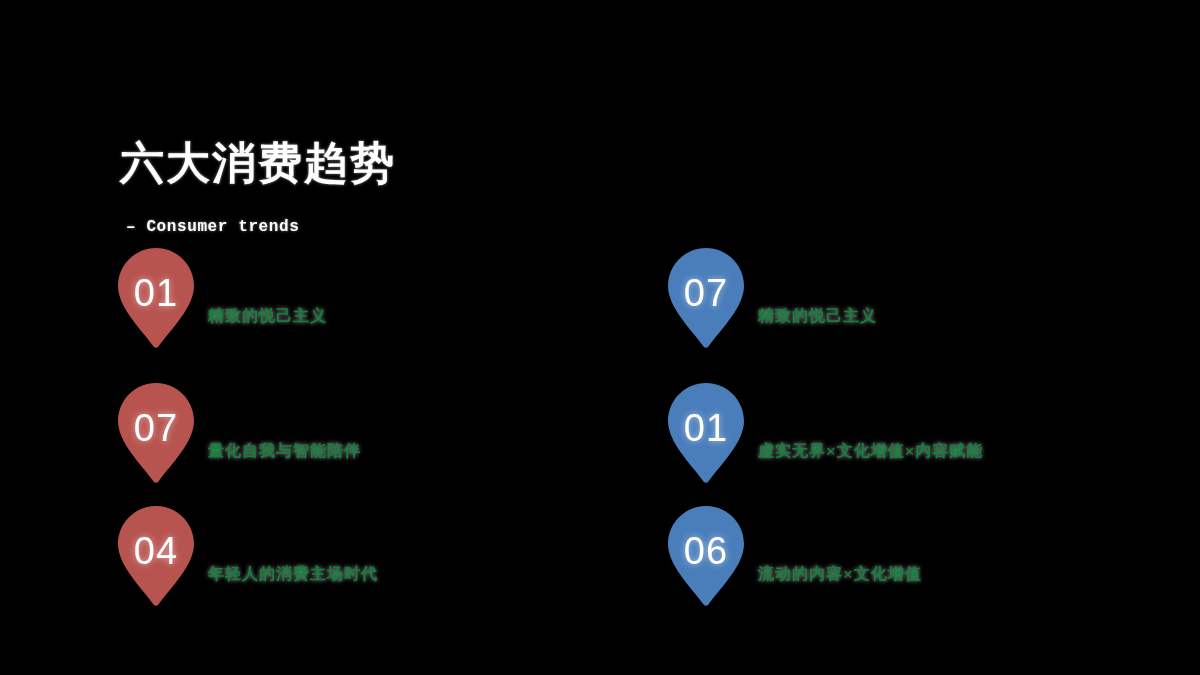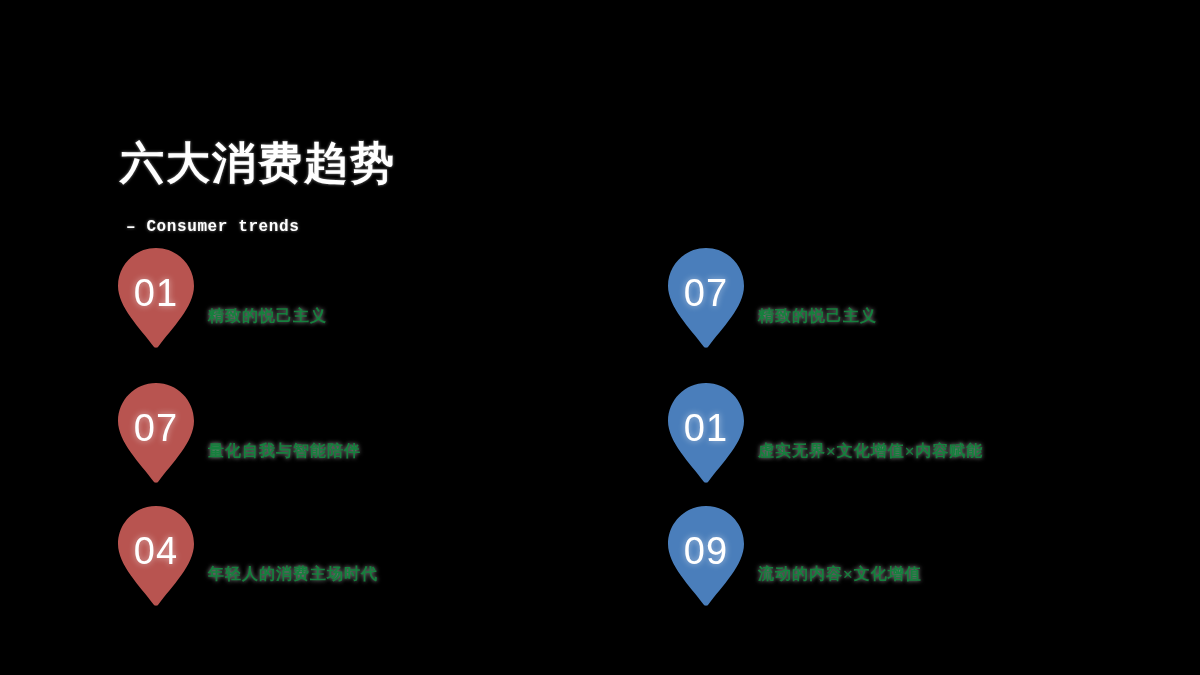--- a/index.html
+++ b/index.html
@@ -179,18 +179,18 @@
       <div class="trend-label">年轻人的消费主场时代</div>
     </div>
 
     <div class="trend-item col-right row-3">
       <div class="pin">
         <svg viewBox="0 0 76 100" xmlns="http://www.w3.org/2000/svg" aria-hidden="true">
           <path d="M38 0 C17 0 0 17 0 38 C0 59 22 80 36 99 C37 100 38 100 38 99 L38 0 Z
                    M38 0 C59 0 76 17 76 38 C76 59 54 80 40 99 C39 100 38 100 38 99 L38 0 Z" fill="#4A7EBB"></path>
         </svg>
       </div>
-      <div class="pin-number">09</div>
+      <div class="pin-number">06</div>
       <div class="trend-label">流动的内容✕文化增值</div>
     </div>
 
   </div>
 </div>
 
 </body></html>

